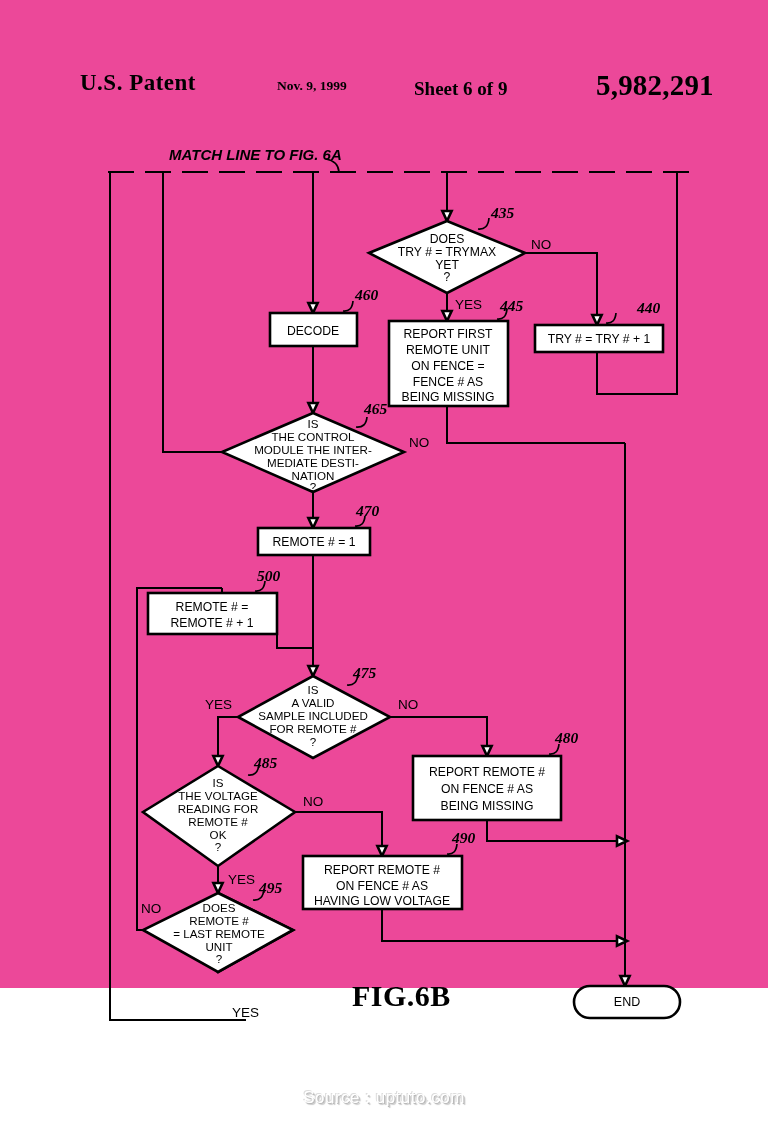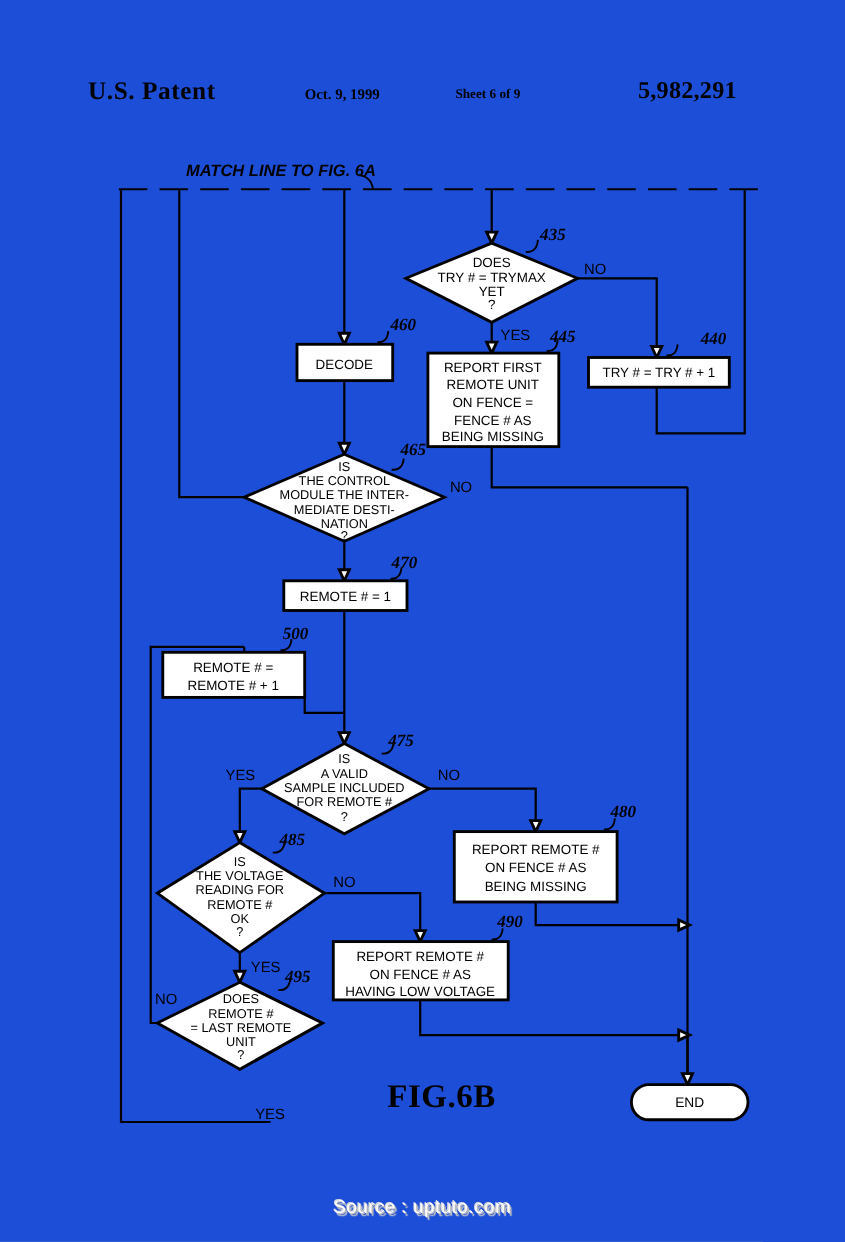--- a/index.html
+++ b/index.html
@@ -12,22 +12,22 @@
     width: 768px;
     height: 1129px;
     position: relative;
     font-family: "Liberation Sans", sans-serif;
     overflow: hidden;
   }
   #sheet {
     position: absolute;
     left: 0; top: 0;
     width: 768px;
-    height: 1129px;
-    background: #1d4ed8;
+    height: 988px;
+    background: #ec4899;
   }
 
   
   .hdr {
     position: absolute;
     top: 0; left: 0;
     width: 768px;
     height: 120px;
   }
   .hdr-title {
@@ -47,30 +47,30 @@
     font-weight: bold;
     font-size: 13.5px;
     color: #000;
     white-space: nowrap;
   }
   .hdr-sheet {
     position: absolute;
     left: 414px; top: 78px;
     font-family: "Liberation Serif", serif;
     font-weight: bold;
-    font-size: 12px;
+    font-size: 19px;
     color: #000;
     white-space: nowrap;
   }
   .hdr-num {
     position: absolute;
-    left: 580px; top: 69px;
-    font-family: "Liberation Serif", serif;
-    font-weight: bold;
-    font-size: 22px;
+    left: 596px; top: 69px;
+    font-family: "Liberation Serif", serif;
+    font-weight: bold;
+    font-size: 29px;
     letter-spacing: 0.2px;
     color: #000;
     white-space: nowrap;
   }
 
   
   #figure {
     position: absolute;
     left: 0; top: 0;
     width: 768px;
@@ -128,21 +128,21 @@
     user-select: none;
   }
 </style>
 </head>
 <body>
 
 <div id="sheet">
 
   <div class="hdr">
     <div class="hdr-title">U.S. Patent</div>
-    <div class="hdr-date">Oct. 9, 1999</div>
+    <div class="hdr-date">Nov. 9, 1999</div>
     <div class="hdr-sheet">Sheet 6 of 9</div>
     <div class="hdr-num">5,982,291</div>
   </div>
 
   <div id="figure">
   <svg width="768" height="1129" viewBox="0 0 768 1129" xmlns="http://www.w3.org/2000/svg">
 
     <g>
 
       <line class="matchline" x1="108" y1="172" x2="690" y2="172"></line>

